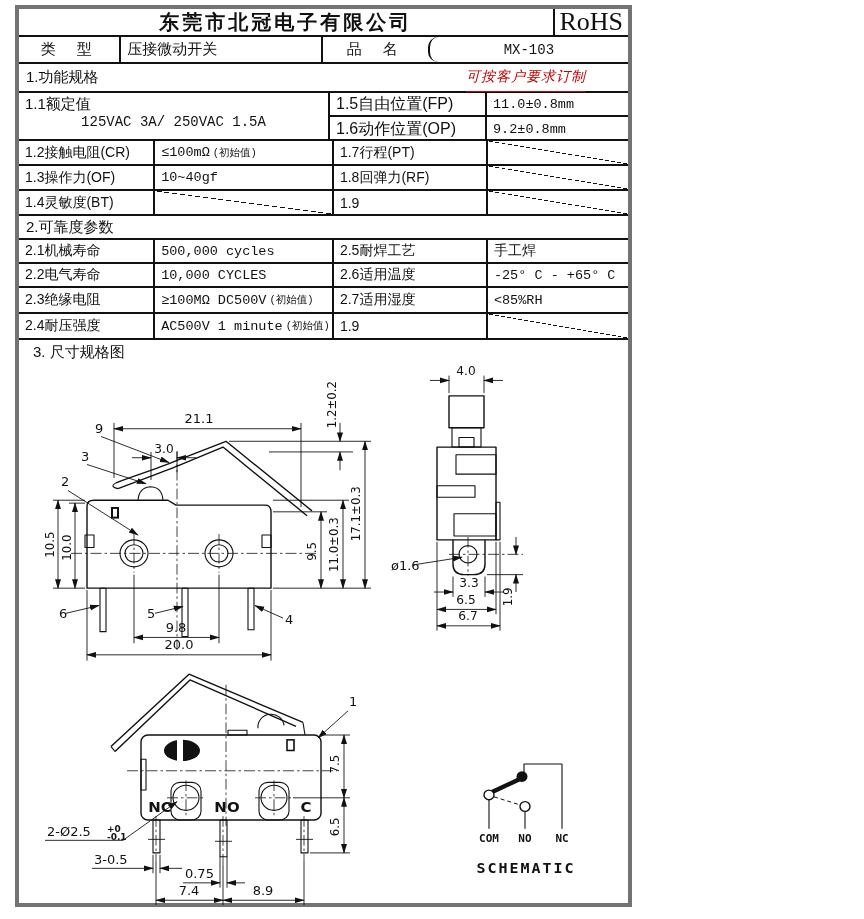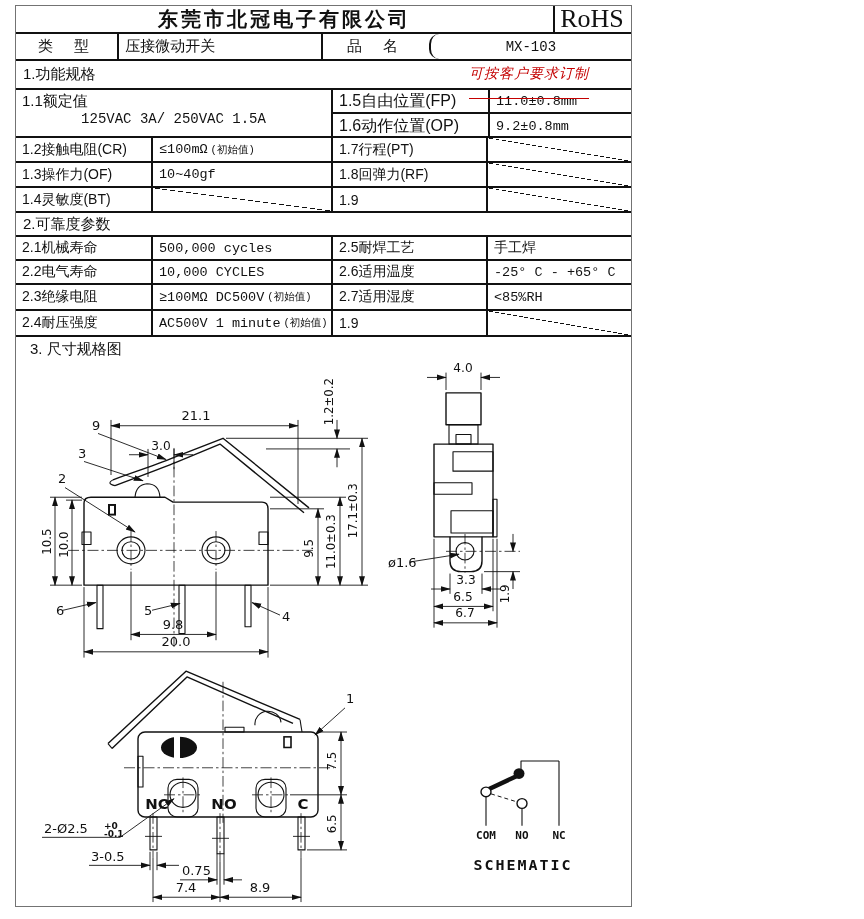--- a/index.html
+++ b/index.html
@@ -1,37 +1,37 @@
 <!DOCTYPE html>
 <html><head>
 <meta charset="utf-8">
 <style>
   html,body{margin:0;padding:0;background:#fff;}
   .page{position:relative;width:864px;height:919px;background:#fff;overflow:hidden;
         font-family:"Liberation Sans",sans-serif;color:#111;}
   .doc{position:absolute;left:15px;top:5px;width:617px;height:902px;
-       border:1px solid #737373;box-sizing:border-box;background:#fff;}
+       border:4px solid #737373;box-sizing:border-box;background:#fff;}
   .row{display:flex;border-bottom:2px solid #111;box-sizing:border-box;align-items:stretch;}
   .cell{box-sizing:border-box;display:flex;align-items:center;padding:0 6px;overflow:hidden;white-space:nowrap;}
   .bl{border-left:2px solid #111;}
   .ctr{justify-content:center;border-radius:10px;}
   
   .company-row{height:28px;}
   .company{width:537px;justify-content:center;font-weight:bold;font-size:20px;letter-spacing:3px;}
   .rohs{width:76px;justify-content:center;font-family:"Liberation Serif",serif;font-size:26px;padding:0;}
   
   .meta-row{height:27px;font-size:15px;}
   .m1{width:103px;}.m2{width:207px;}.m3{width:110px;}.m4{width:206px;font-family:"Liberation Mono",monospace;font-size:14px;}
   .lblc{justify-content:center;letter-spacing:6px;font-family:Liberation Mono, monospace;}
   
   .sectitle{height:29px;font-size:15px;align-items:center;display:flex;padding-left:7px;position:relative;}
   .sectitle2{height:24px;}
   .sectitle3{height:24px;border-bottom:none;padding-left:14px;}
   .rednote{position:absolute;right:42px;top:4px;color:#c40000;font-style:italic;font-size:14px;
-           border-bottom:1.5px solid #c40000;padding-bottom:15px;letter-spacing:1px;}
+           border-bottom:1.5px solid #c40000;padding-bottom:5px;letter-spacing:1px;}
   
   .block11{height:48px;}
   .b11left{width:315px;position:relative;box-sizing:border-box;}
   .b11label{position:absolute;left:6px;top:2px;font-size:15px;}
   .b11value{position:absolute;left:0;right:0;top:21px;text-align:center;
             font-family:"Liberation Mono",monospace;font-size:14px;}
   .b11right{flex:1;display:flex;flex-direction:column;}
   .subrow{display:flex;height:24px;box-sizing:border-box;}
   .subrow:first-child{border-bottom:2px solid #111;}
   .c3{width:155px;}.c4{width:143px;}

